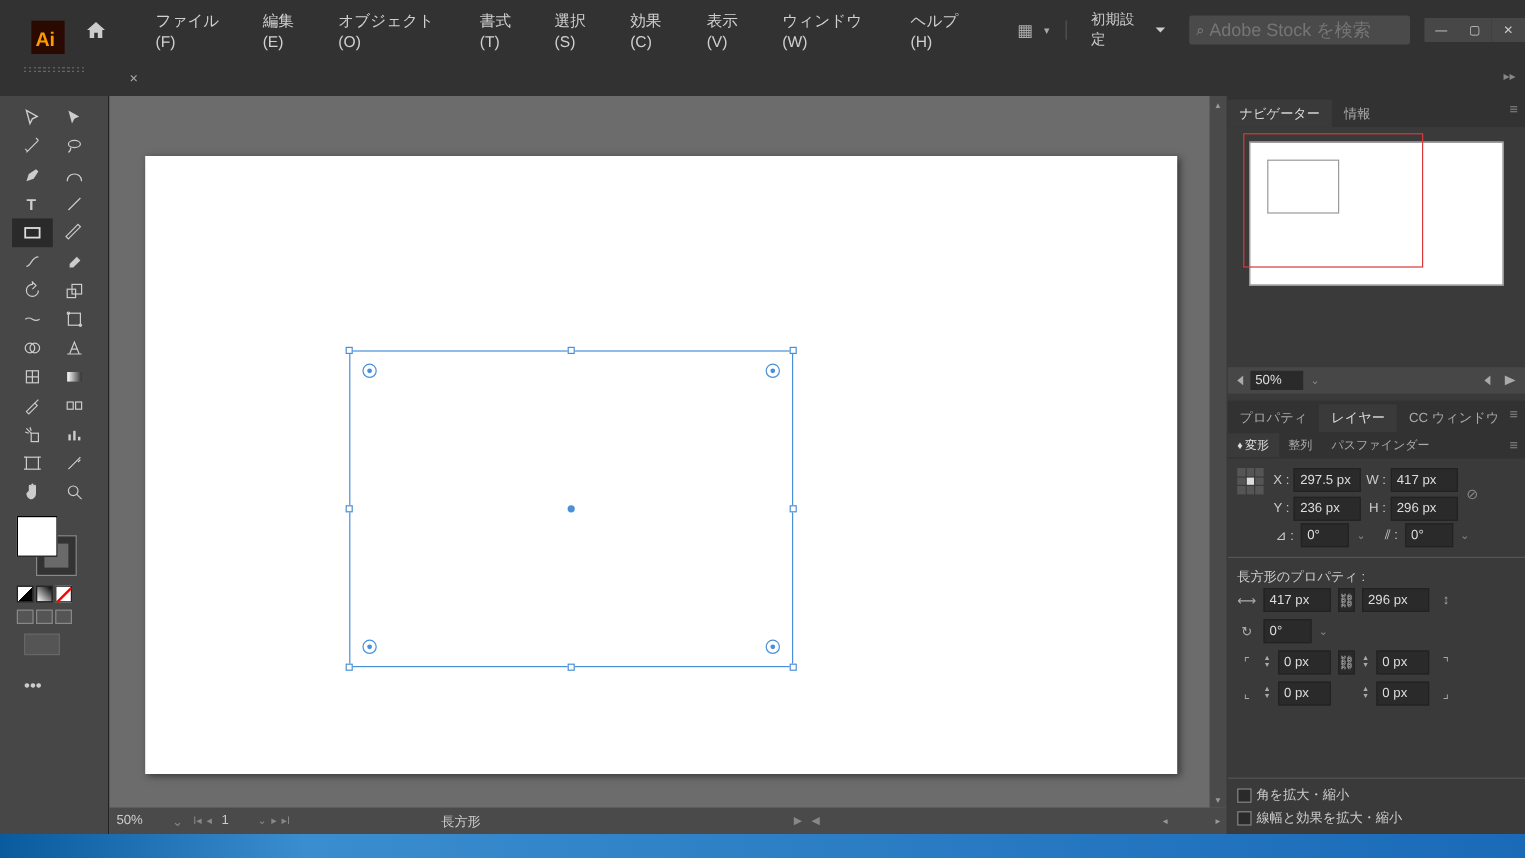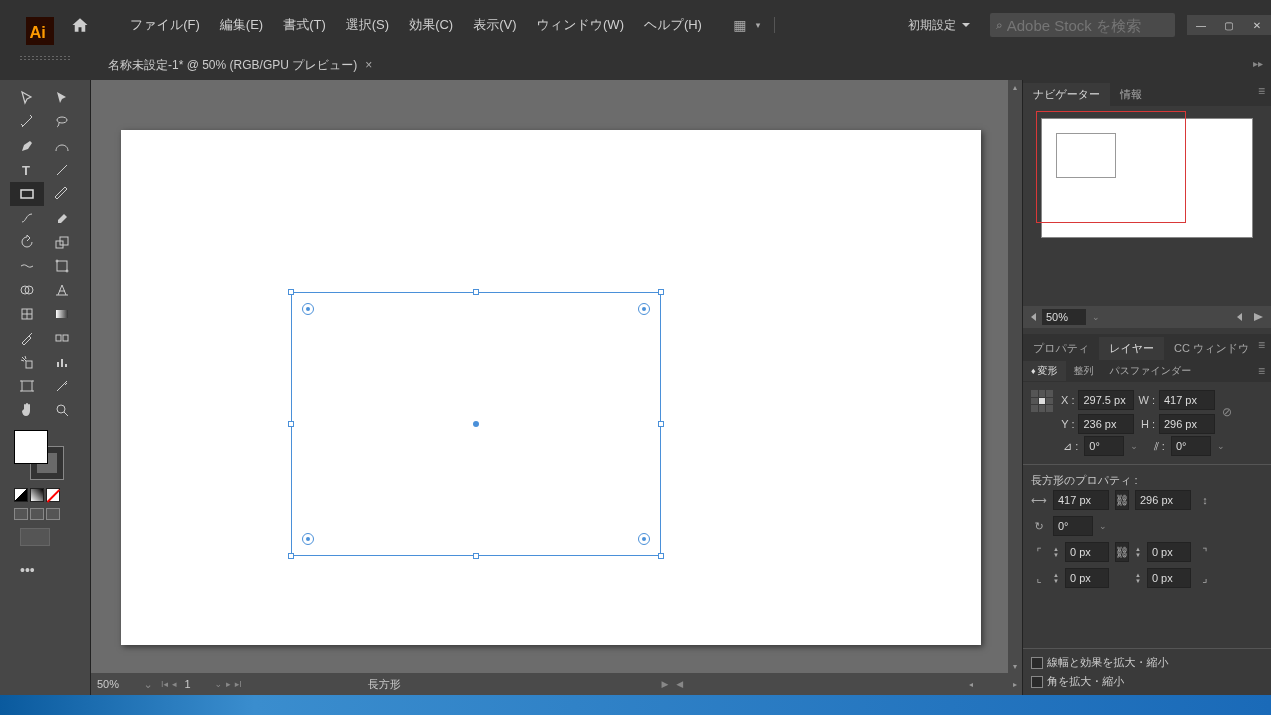--- a/index.html
+++ b/index.html
@@ -141,20 +141,21 @@
       </svg>
   </div>
   <div class="home-icon">
     <svg width="18" height="18" viewBox="0 0 24 24" fill="#ccc">
         <path d="M12 3l10 9h-3v9h-5v-6h-4v6H5v-9H2z"></path>
       </svg>
   </div>
   <div class="menu-items">
     <div class="menu-item">ファイル(F)</div>
     <div class="menu-item">編集(E)</div>
+    <div class="menu-item">オブジェクト(O)</div>
     <div class="menu-item">書式(T)</div>
     <div class="menu-item">選択(S)</div>
     <div class="menu-item">効果(C)</div>
     <div class="menu-item">表示(V)</div>
     <div class="menu-item">ウィンドウ(W)</div>
     <div class="menu-item">ヘルプ(H)</div>
   </div>
   <div class="align-icons" style="margin-left:20px">
     <span>▦</span>
     <span style="font-size:9px">▾</span>
@@ -171,21 +172,20 @@
   <div class="window-controls">
     <div class="window-btn">—</div>
     <div class="window-btn">▢</div>
     <div class="window-btn">✕</div>
   </div>
 </div>
 
 <div class="tabbar">
   <div class="grip-handle"></div>
   <div class="tab">
-    <span>名称未設定-1* @ 50% (RGB/GPU プレビュー)</span>
     <span class="tab-close">×</span>
   </div>
   <span class="panel-toggle-icon">▸▸</span>
 </div>
 
 <div class="main">
 
   <div class="toolbar">
     <div class="tool-grid">
       <div class="tool">
@@ -523,23 +523,23 @@
             </div>
           <input class="val-input" style="width: 44px;" value="0 px">
           <span class="mini-icon">⌟</span>
         </div>
       </div>
     </div>
 
     <div class="checkboxes">
       <div class="chk-row">
         <div class="chk-box"></div>
-        <span>線幅と効果を拡大・縮小</span>
+        <span>角を拡大・縮小</span>
       </div>
       <div class="chk-row">
         <div class="chk-box"></div>
-        <span>角を拡大・縮小</span>
+        <span>線幅と効果を拡大・縮小</span>
       </div>
     </div>
   </div>
 </div>
 
 <div class="taskbar"></div>
 
 </body></html>

